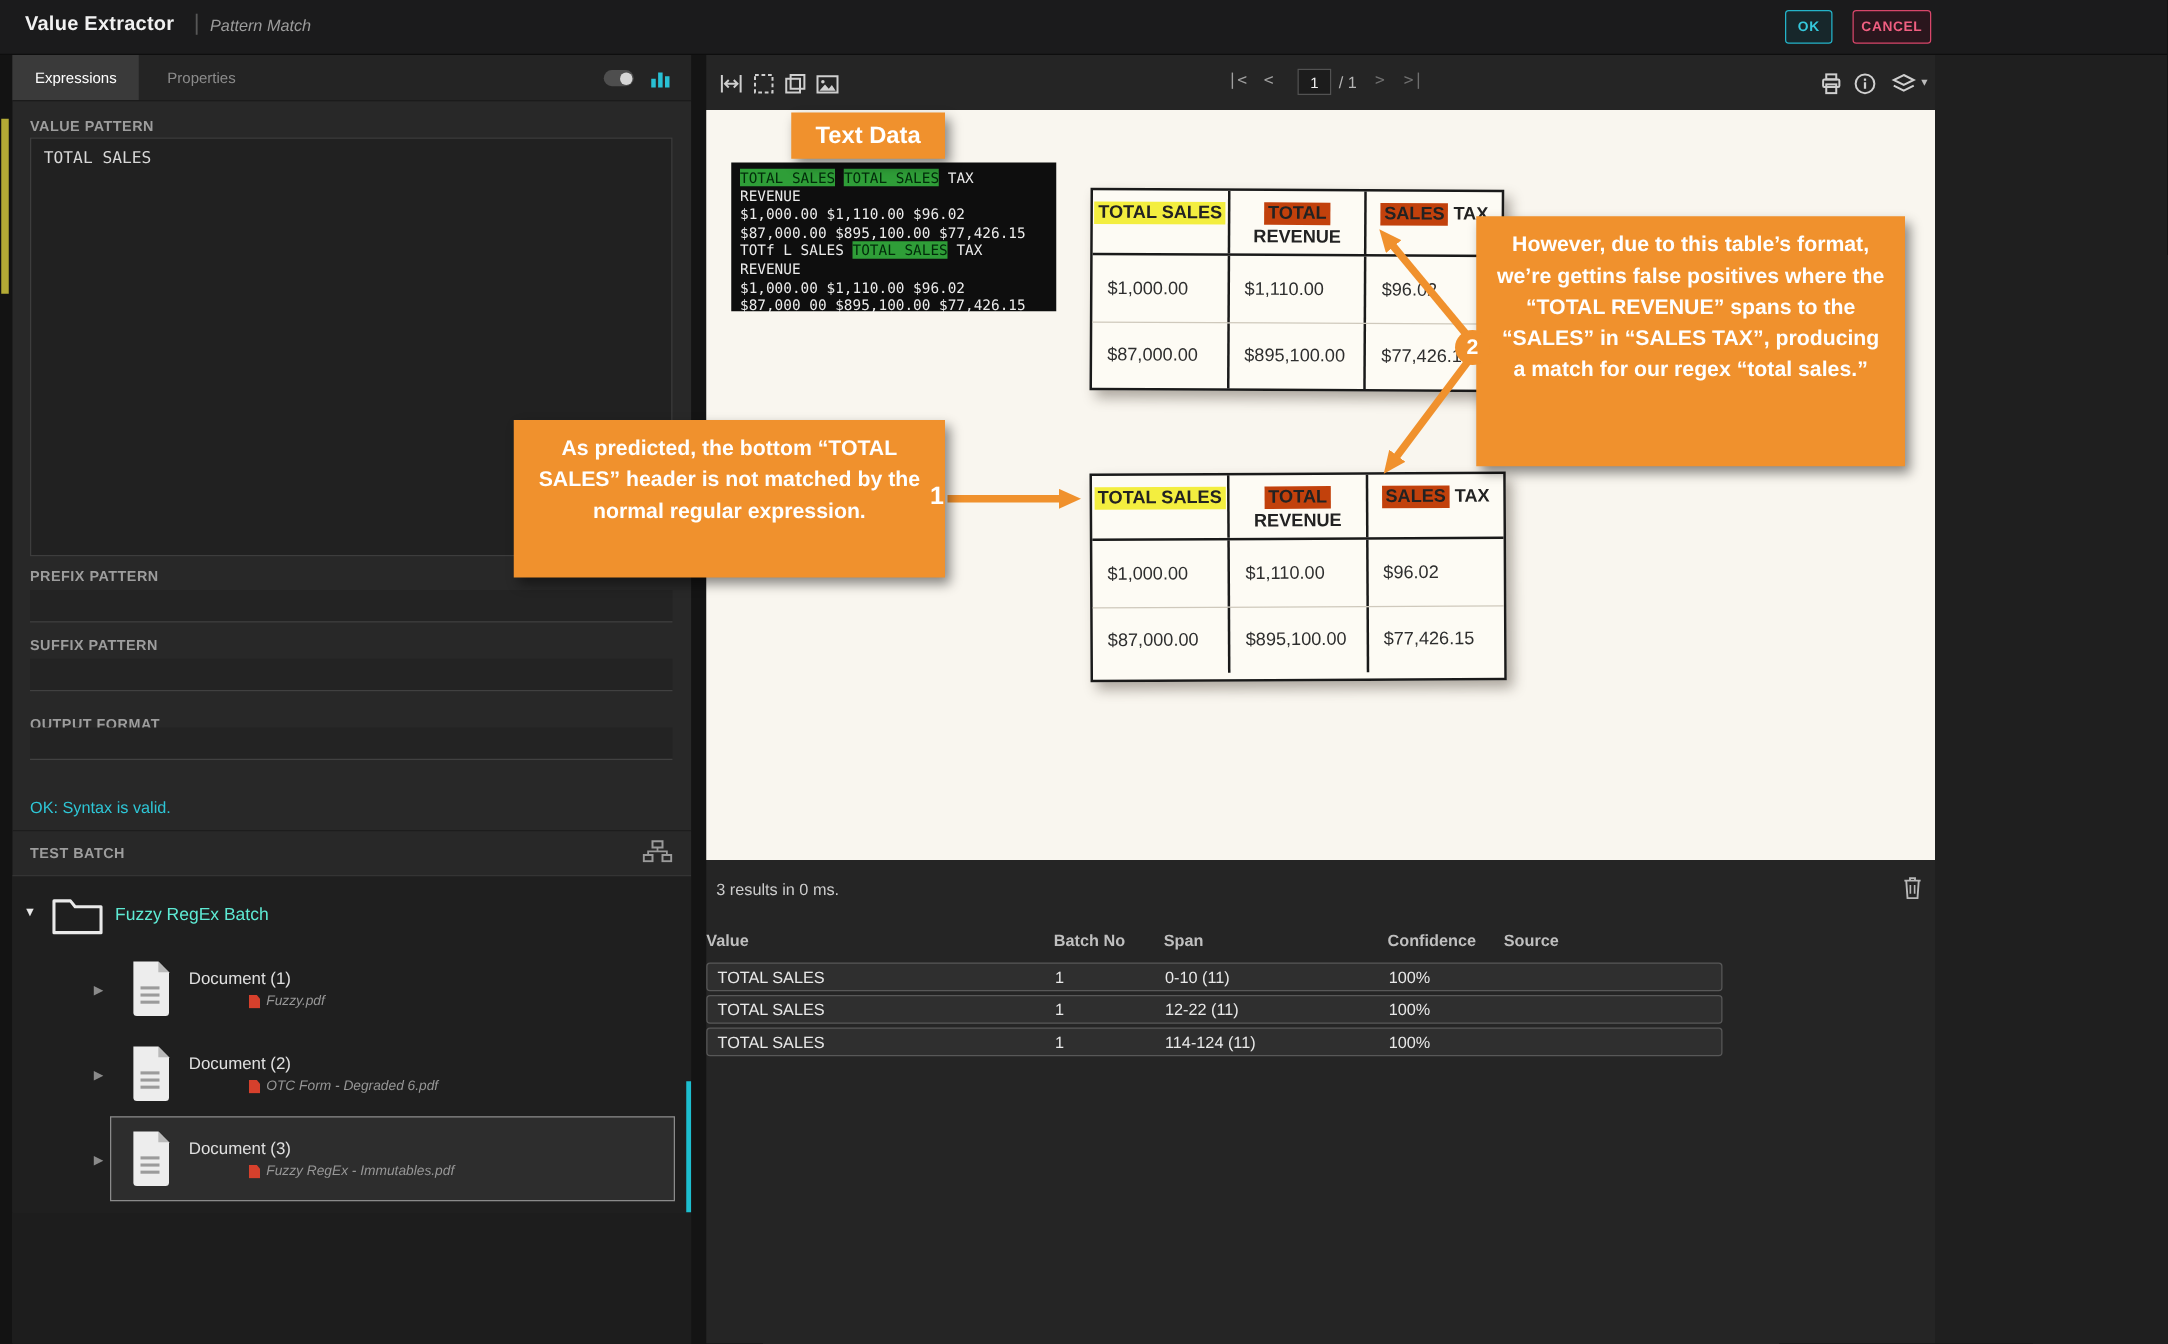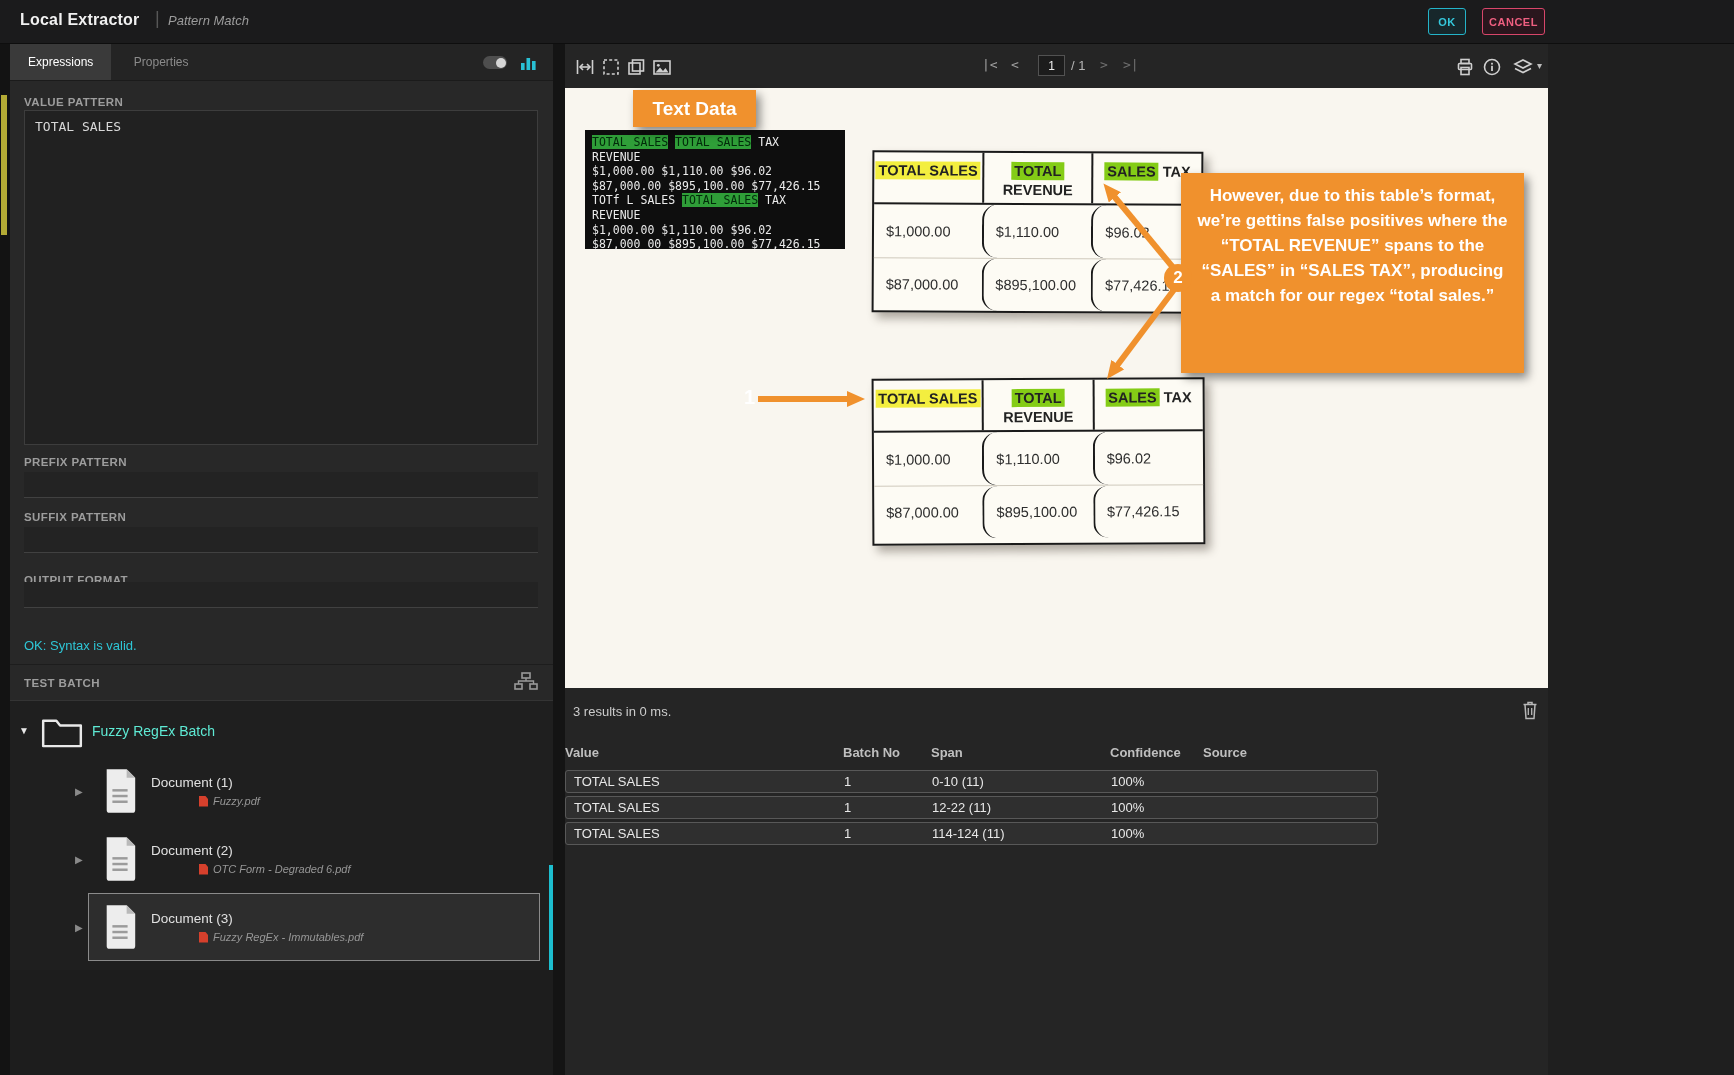--- a/index.html
+++ b/index.html
@@ -78,23 +78,23 @@
   .doc-table { position:absolute; background:#fdfbf4; border:2px solid #1a1a1a; box-shadow:5px 6px 10px rgba(60,50,40,.4); }
   .t1 { left:307px; top:63px; width:331px; height:162px; transform:rotate(.3deg); }
   .t2 { left:307px; top:290px; width:333px; height:167px; transform:rotate(-.3deg); }
   .tr { display:flex; }
   .tr.thead { height:52px; border-bottom:2px solid #1a1a1a; }
   .tr.tbody { height:53px; }
   .tr.sep { border-top:1px solid #cfc9bc; }
   .th, .td { flex:1; border-left:2px solid #1a1a1a; }
   .th:first-child, .td:first-child { border-left:none; }
   .th { display:block; text-align:center; padding-top:9px; font-weight:bold; font-size:14.5px; color:#222222; white-space:pre-line; line-height:19px; }
-  .td { display:flex; align-items:center; padding-left:12px; font-size:14.5px; color:#2e2e2e;border-radius:15px; }
+  .td { display:flex; align-items:center; padding-left:12px; font-size:14.5px; color:#2e2e2e; }
   .hl-yellow { background:#f3ee3f; padding:1px 3px; }
-  .hl-green { background:#84cc16; padding:1px 3px; }
+  .hl-green { background:#c2410c; padding:1px 3px; }
 
   
   .results { position:absolute; left:565px; top:688px; width:983px; height:387px; background:#252525; }
   .results-summary { position:absolute; left:8px; top:16px; font-size:13px; color:#cccccc; }
   .trash-icon { position:absolute; left:956px; top:12px; width:18px; height:20px; cursor:pointer; }
   .results-header { position:absolute; left:0; top:57px; width:813px; display:grid; grid-template-columns:278px 88px 179px 93px 1fr; font-size:13px; font-weight:bold; color:#bfbfbf; }
   .results-header .rcol:first-child { padding-left:0; }
   .results-rows { position:absolute; left:0; top:82px; width:813px; }
   .rrow { display:grid; grid-template-columns:278px 88px 179px 93px 1fr; height:23px; align-items:center; background:#2f2f2f; border:1px solid #585858; border-radius:3px; margin-bottom:3px; font-size:13px; color:#e8e8e8; cursor:pointer; }
   .rrow .rcell:first-child { padding-left:8px; }
@@ -113,21 +113,21 @@
 
   svg .ln { stroke:#cfcfcf; stroke-width:1.6; fill:none; }
   svg .fl { fill:#cfcfcf; }
 </style>
 </head>
 <body>
 
 <div id="app">
 
   <div class="header">
-    <span class="app-title">Local Extractor</span>
+    <span class="app-title">Value Extractor</span>
     <span class="title-sep">|</span>
     <span class="app-subtitle">Pattern Match</span>
     <button class="hbtn btn-ok">OK</button>
     <button class="hbtn btn-cancel">CANCEL</button>
   </div>
 
   <div class="left-rail">
     <div class="rail-marker"></div>
   </div>
 
@@ -372,19 +372,22 @@
       <marker id="ah" markerUnits="userSpaceOnUse" markerWidth="18" markerHeight="16" refX="3" refY="8" orient="auto">
         <path d="M0 0 L18 8 L0 16 Z" fill="#f0912d"></path>
       </marker>
     </defs>
     <path d="M758 399 L850 399" stroke="#f0912d" stroke-width="6" fill="none" marker-end="url(#ah)"></path>
     <path d="M1176 271 L1113 195" stroke="#f0912d" stroke-width="6" fill="none" marker-end="url(#ah)"></path>
     <path d="M1176 287 L1116 367" stroke="#f0912d" stroke-width="6" fill="none" marker-end="url(#ah)"></path>
   </svg>
 
   <div class="annotation text-data-label">Text Data</div>
+  <div class="annotation callout callout-1">
+    <span>As predicted, the bottom “TOTAL SALES” header is not matched by the normal regular expression.</span>
+  </div>
   <div class="annotation callout callout-2">
     <span>However, due to this table’s format, we’re gettins false positives where the “TOTAL REVENUE” spans to the “SALES” in “SALES TAX”, producing a match for our regex “total sales.”</span>
   </div>
   <span class="badge-1">1</span>
   <span class="badge-2">2</span>
 
 </div>
 
 </body></html>

